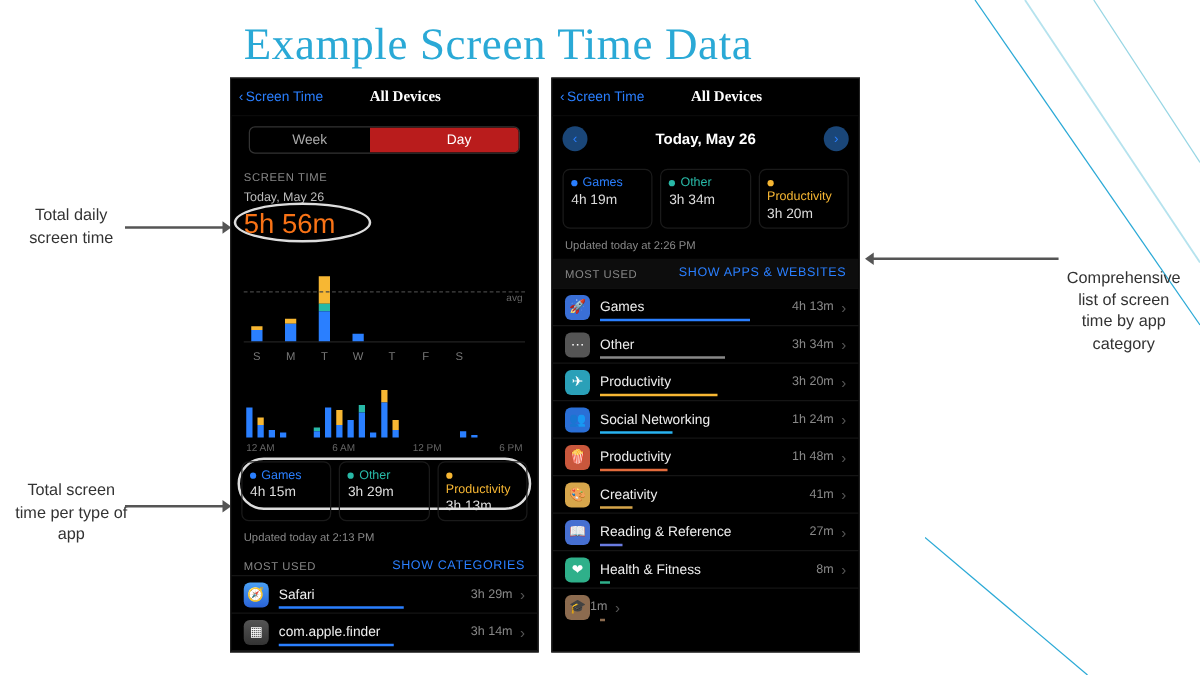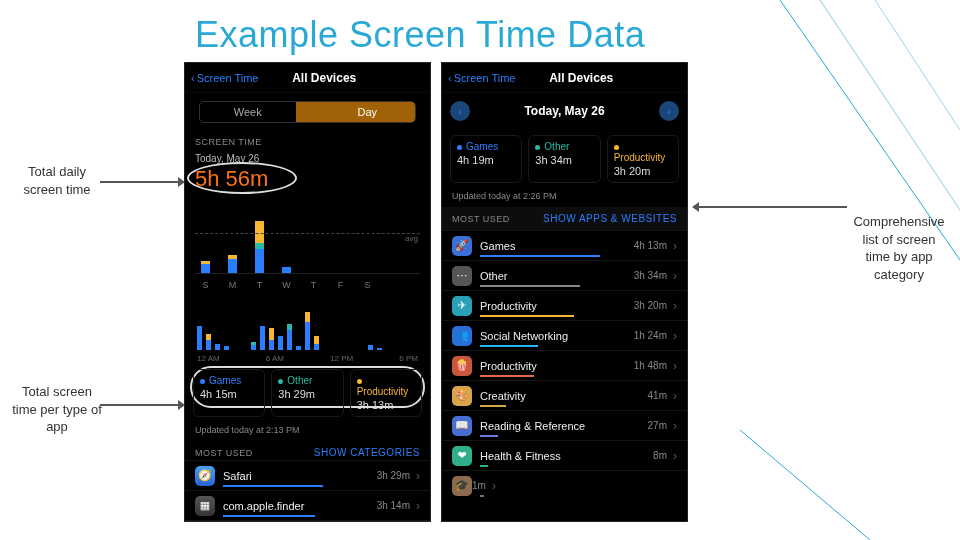--- a/index.html
+++ b/index.html
@@ -1,40 +1,40 @@
 <!DOCTYPE html>
 <html><head>
 <meta charset="utf-8">
 <style>
   * { margin: 0; padding: 0; box-sizing: border-box; }
   body { width: 960px; height: 540px; background: #fff; font-family: "Helvetica Neue", Arial, sans-serif; position: relative; overflow: hidden; }
   .slide { width: 100%; height: 100%; position: relative; }
-  .title { position: absolute; top: 14px; left: 195px; font-size: 36px; color: #2aa9d6; font-weight: 400; letter-spacing: 0.5px; }
+  .title { position: absolute; top: 14px; left: 195px; font-size: 36px; color: #2aa9d6; font-weight: 400; letter-spacing: 0.5px; font-family: Liberation Serif, serif; }
   .deco-lines { position: absolute; top: 0; right: 0; width: 220px; height: 540px; pointer-events: none; }
   .deco-lines svg { width: 100%; height: 100%; }
 
   .ann { position: absolute; font-size: 13px; color: #333; text-align: center; line-height: 1.35; }
   .ann-1 { top: 163px; left: 12px; width: 90px; }
   .ann-2 { top: 383px; left: 12px; width: 90px; }
   .ann-3 { top: 213px; left: 849px; width: 100px; }
 
   .arrow { position: absolute; }
   .arrow svg { display: block; }
 
   .phones { position: absolute; top: 62px; left: 184px; display: flex; gap: 10px; }
   .phone { width: 247px; height: 460px; background: #000; color: #ccc; font-size: 11px; border: 1px solid #222; overflow: hidden; position: relative; }
 
   
   .nav { height: 30px; background: #000; display: flex; align-items: center; padding: 0 6px; border-bottom: 1px solid #0a0a0a; }
   .back { color: #2a7fff; display: flex; align-items: center; gap: 2px; font-size: 11px; }
-  .navtitle { flex: 1; text-align: center; color: #fff; font-weight: 600; font-size: 12px; margin-left: -34px; }
+  .navtitle { flex: 1; text-align: center; color: #fff; font-weight: 600; font-size: 12px; margin-left: -34px; font-family: Liberation Serif, serif; }
 
   .seg { margin: 8px 14px; height: 22px; display: flex; border: 1px solid #333; border-radius: 5px; overflow: hidden; font-size: 11px; }
   .seg div { flex: 1; display: flex; align-items: center; justify-content: center; color: #aaa; }
-  .seg .on { background: #a16207; color: #fff; padding-left: 24px; }
+  .seg .on { background: #b91c1c; color: #fff; padding-left: 24px; }
 
   .shead { padding: 6px 10px 2px; color: #888; font-size: 9px; letter-spacing: 0.5px; }
   .shead.row { display:flex; justify-content:space-between; align-items:center;}
   .link { color: #2a7fff; font-size: 10px; }
 
   .date-row { padding: 4px 10px 0; color: #bbb; font-size: 10px; }
   .big-time { position: relative; padding: 2px 10px 6px; color: #f97316; font-size: 22px; font-weight: 300; }
 
   .chart1 { margin: 4px 10px 6px; height: 72px; display: flex; align-items: flex-end; gap: 18px; padding: 0 6px; border-bottom: 1px solid #222; position: relative; }
   .chart1 .avg-line { position: absolute; left: 0; right: 0; bottom: 30px; border-top: 1px dashed #444; font-size: 8px; color: #666; text-align: right; padding-right: 2px; }

